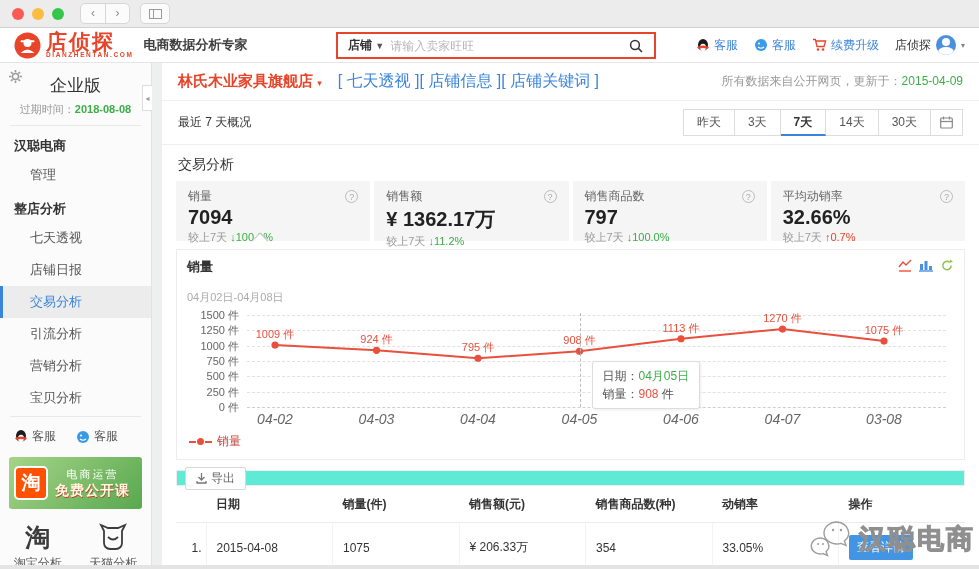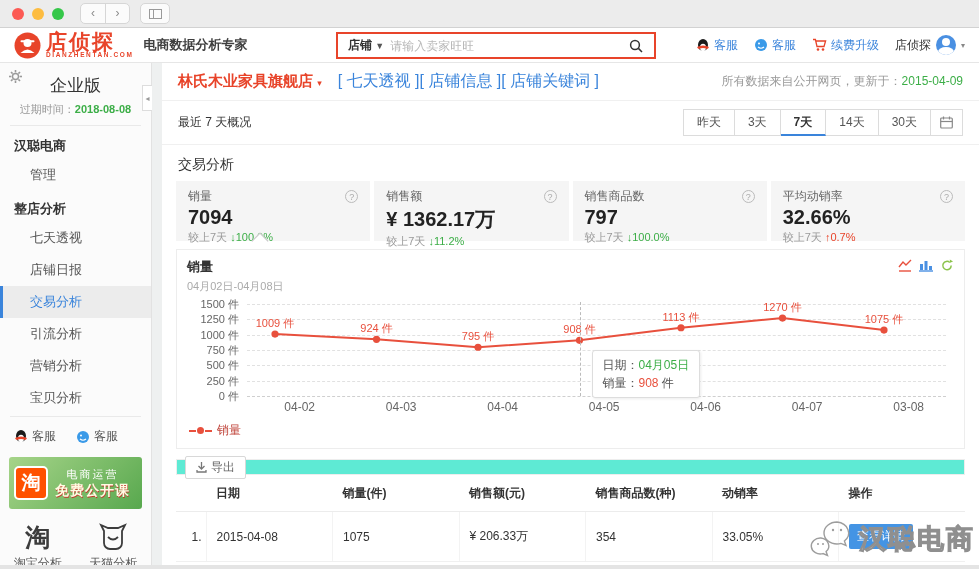--- a/index.html
+++ b/index.html
@@ -107,29 +107,29 @@
     color:#aaa; font-size:9px; line-height:12px; text-align:center; cursor:pointer; }
   .card-val { font-size:20px; font-weight:bold; color:#222; margin-top:1px; }
   .card-delta { font-size:11px; color:#999; margin-top:1px; }
   .d-down { color:#3cae47; } .d-up { color:#e8442a; }
   .caret { position:absolute; left:92px; top:54px; width:12px; height:12px; background:#fff;
     border-left:1px solid #c5c5c5; border-top:1px solid #c5c5c5; transform:rotate(45deg); }
 
   .chart-panel { margin:8px 14px 0; border:1px solid #ededed; padding:8px 10px 4px;
     position:relative; }
   .chart-title { font-size:13px; font-weight:bold; color:#333; }
-  .chart-sub { font-size:11px; color:#aaa; margin-top:3px; }
+  .chart-sub { font-size:11px; color:#aaa; margin-top:14px; }
   .chart-icons { position:absolute; right:10px; top:9px; display:flex; gap:7px; }
   .chart-icons span { cursor:pointer; }
   .chart-area { position:relative; height:146px; margin-top:4px; }
   .ylab { position:absolute; width:52px; text-align:right; font-size:11px; color:#666; }
   .gline { position:absolute; left:60px; right:8px; border-top:1px dashed #e1e1e1; }
   .gline.zero { border-top:1px dashed #cfcfcf; }
   .ptlab { position:absolute; width:70px; text-align:center; font-size:11px; color:#e8503d; }
-  .xlab { position:absolute; top:102px; width:80px; text-align:right; font-size:12px; color:#666; }
+  .xlab { position:absolute; top:102px; width:80px; text-align:center; font-size:14px; color:#666;font-style:italic; }
   .vline { position:absolute; top:4px; height:94px; border-left:1px dashed #bbb; }
   .tooltip { position:absolute; background:#fff; border:1px solid #ddd; border-radius:3px;
     box-shadow:1px 1px 3px rgba(0,0,0,.08); padding:5px 10px; font-size:12px; color:#555;
     line-height:18px; white-space:nowrap; z-index:3; }
   .tooltip .grn { color:#3cae47; } .tooltip .red { color:#e8503d; }
   .legend { position:absolute; left:2px; top:124px; display:flex; align-items:center; gap:5px;
     font-size:12px; color:#c0443a; cursor:pointer; }
   .leg-marker { display:flex; align-items:center; }
   .leg-dash { width:7px; height:2px; background:#e8503d; }
   .leg-dot { width:7px; height:7px; border-radius:50%; background:#e8503d; margin:0 1px; }

